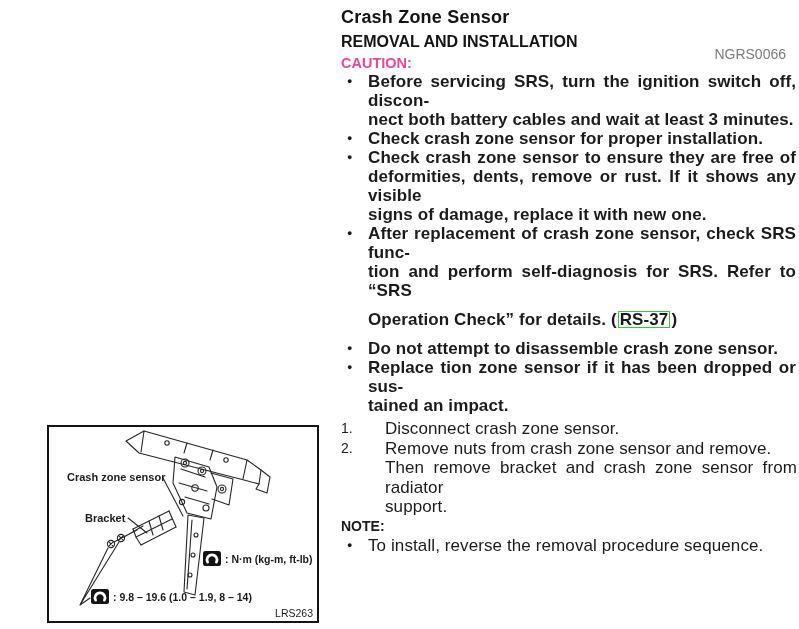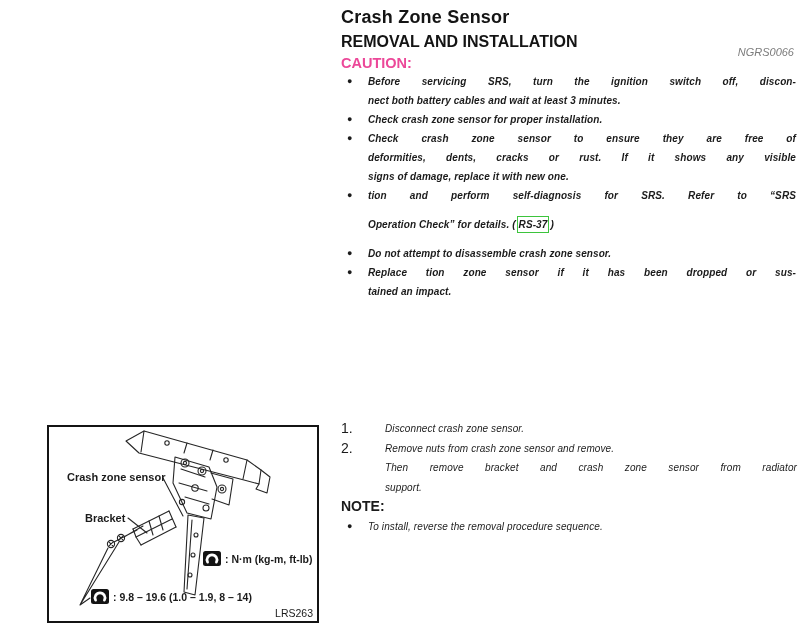--- a/index.html
+++ b/index.html
@@ -8,27 +8,27 @@
     width:799px; height:629px; background:#ffffff;
     font-family:"Liberation Sans", sans-serif; color:#1b1b1b;
     position:relative; overflow:hidden;
   }
   .page { position:relative; width:698px; height:629px; background:#fff;padding-left:41px; }
 
   
   .content { position:absolute; left:341px; top:6px; width:456px; }
   .title { font-size:18px; line-height:22px; font-weight:bold; margin:0; color:#141414; letter-spacing:.2px; }
   .heading { font-size:16px; line-height:18px; font-weight:bold; margin:5px 0 0 0; color:#141414; }
-  .doc-code { position:absolute; top:40px; right:3px; font-size:11px; font-style:italic; color:#7b7b7b; }
+  .doc-code { position:absolute; top:40px; right:11px; font-size:14px; color:#7b7b7b; }
   .caution-label { color:#ec4899; font-size:14.5px; font-weight:bold; margin-top:4px; line-height:17px; }
 
   .b-item { display:flex; }
   .b-marker { width:27px; font-size:9px; line-height:19px; padding-left:6px; color:#1b1b1b; }
   .b-text { width:428px; font-weight:bold; }
-  .ln { font-size:10px; line-height:19px; letter-spacing:.1px; white-space:pre-wrap;font-style:italic; }
+  .ln { font-size:17px; line-height:19px; letter-spacing:.1px; white-space:pre-wrap; }
   .j { text-align:justify; text-align-last:justify; }
   .link-box { border:1.5px solid #3dc43d; padding:0 1px; margin:11px 1px; display:inline-block; line-height:15px; }
 
   
   .steps { position:absolute; left:341px; top:419px; width:456px; }
   .steps .ln { line-height:19.5px; }
   .step { display:flex; }
   .step-num { width:29px; font-size:14px; line-height:19.5px; }
   .step-text { width:427px;margin-left:16px; }
   .note-label { font-weight:bold; font-size:14px; line-height:19.5px; }
@@ -68,28 +68,29 @@
         <span class="b-marker">●</span>
         <div class="b-text">
           <div class="ln">Check crash zone sensor for proper installation.</div>
         </div>
       </div>
 
       <div class="b-item">
         <span class="b-marker">●</span>
         <div class="b-text">
           <div class="ln j">Check crash zone sensor to ensure they are free of</div>
-          <div class="ln j">deformities, dents, cracks or rust. If it shows any visible</div>
+          <div class="ln j">deformities, dents, remove or rust. If it shows any visible</div>
           <div class="ln">signs of damage, replace it with new one.</div>
         </div>
       </div>
 
       <div class="b-item">
         <span class="b-marker">●</span>
         <div class="b-text">
+          <div class="ln j">After replacement of crash zone sensor, check SRS func-</div>
           <div class="ln j">tion and perform self-diagnosis for SRS. Refer to “SRS</div>
           <div class="ln"><span>Operation Check” for details. (</span><span class="link-box">RS-37</span><span>)</span></div>
         </div>
       </div>
 
       <div class="b-item">
         <span class="b-marker">●</span>
         <div class="b-text">
           <div class="ln">Do not attempt to disassemble crash zone sensor.</div>
         </div>

